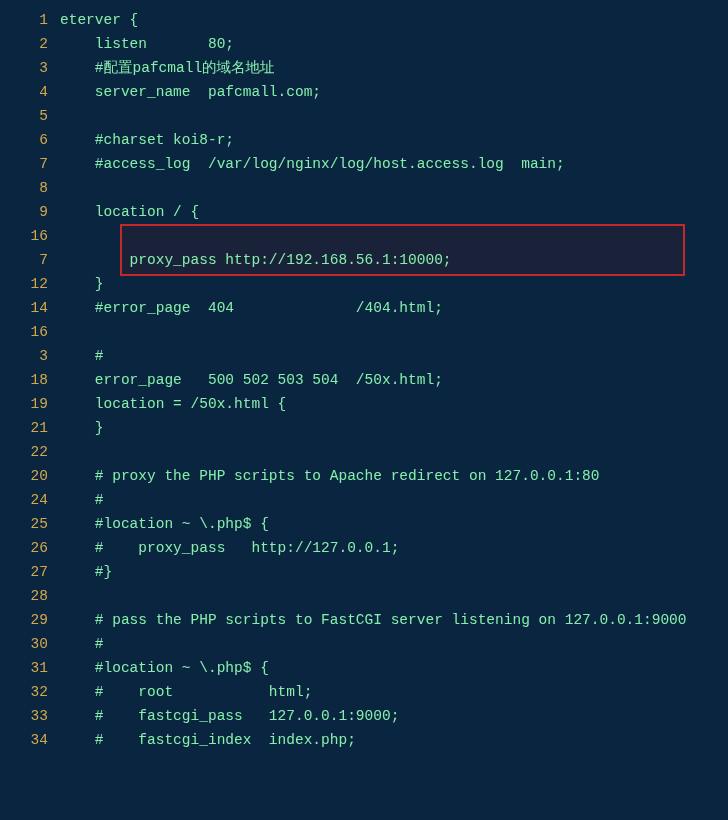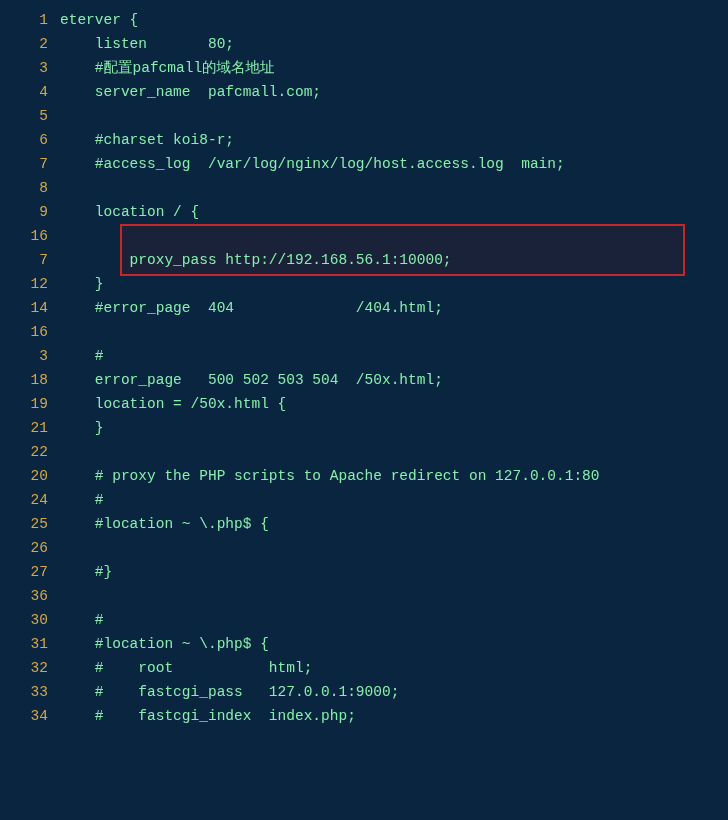--- a/index.html
+++ b/index.html
@@ -143,28 +143,33 @@
       <div class="line">
         <span class="lineno">24</span>
         <span class="code">    #</span>
       </div>
       <div class="line">
         <span class="lineno">25</span>
         <span class="code">    #location ~ \.php$ {</span>
       </div>
       <div class="line">
         <span class="lineno">26</span>
+        <span class="code">    #    proxy_pass   http://127.0.0.1;</span>
       </div>
       <div class="line">
         <span class="lineno">27</span>
         <span class="code">    #}</span>
       </div>
       <div class="line">
-        <span class="lineno">36</span>
+        <span class="lineno">28</span>
         <span class="code"></span>
+      </div>
+      <div class="line">
+        <span class="lineno">29</span>
+        <span class="code">    # pass the PHP scripts to FastCGI server listening on 127.0.0.1:9000</span>
       </div>
       <div class="line">
         <span class="lineno">30</span>
         <span class="code">    #</span>
       </div>
       <div class="line">
         <span class="lineno">31</span>
         <span class="code">    #location ~ \.php$ {</span>
       </div>
       <div class="line">

